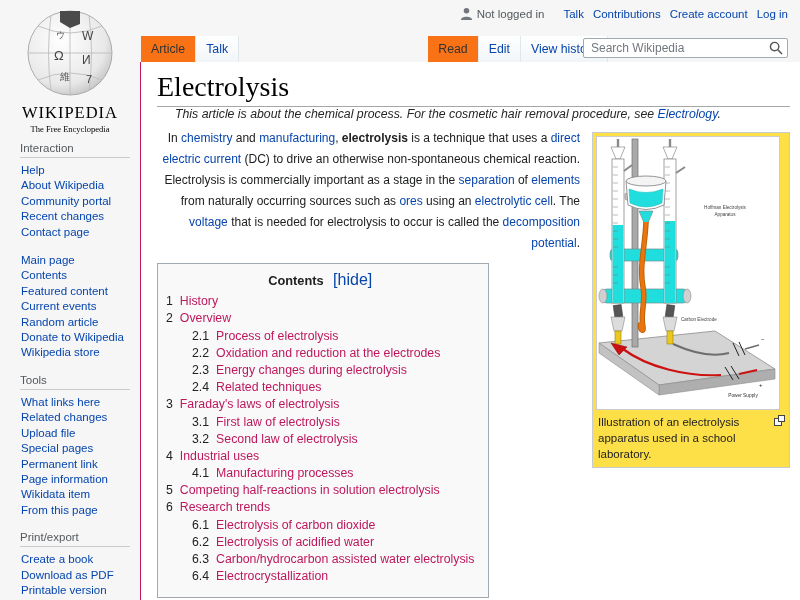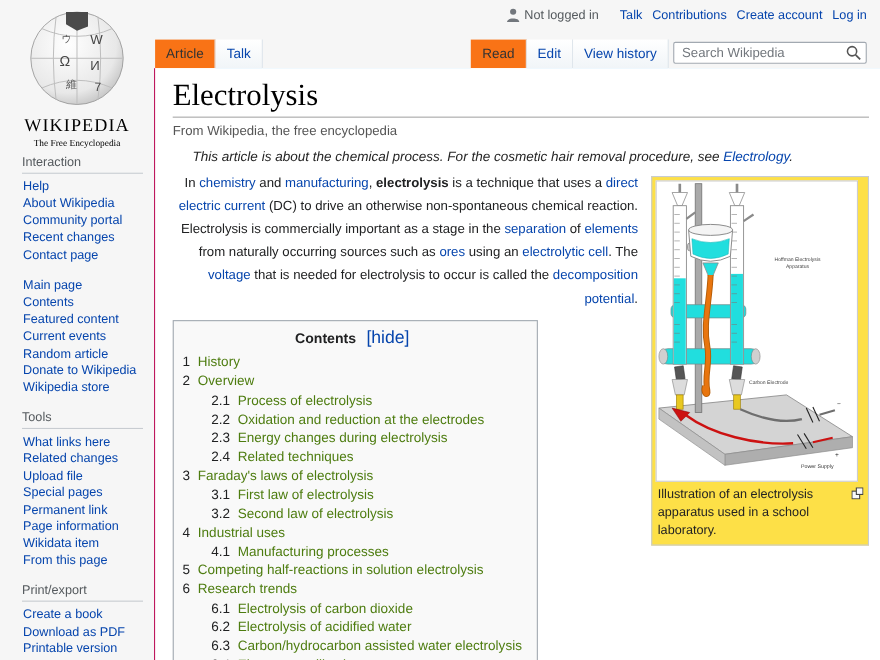--- a/index.html
+++ b/index.html
@@ -27,21 +27,21 @@
   
   #tab-row{position:absolute;left:140px;right:0;top:36px;height:26px;border-bottom:1px solid #a7d7f9;}
   .tabs{position:absolute;bottom:-1px;display:flex;height:27px;}
   #tabs-left{left:1px;}
   #tabs-right{right:192px;}
   .tab{display:flex;align-items:center;padding:0 10px;font-size:12.3px;height:26px;
        background:linear-gradient(to bottom,#ffffff 0%,#f1f5f8 100%);
        border-right:1px solid #dfe6ec;border-bottom:1px solid #a7d7f9;cursor:pointer;white-space:nowrap;}
   .tab-link{color:#0645ad;}
   .tab-active{background:#f97316;color:#333;border-bottom:1px solid #fff;}
-  #search-wrap{position:absolute;right:12px;bottom:4px;width:176px;height:20px;}
+  #search-wrap{position:absolute;right:12px;bottom:4px;width:205px;height:20px;}
   #search-input{width:100%;height:100%;box-sizing:border-box;border:1px solid #a2a9b1;border-radius:2px;
        padding:0 22px 0 7px;font-size:12px;font-family:inherit;color:#202122;background:#fff;outline:none;}
   #search-input::placeholder{color:#72777d;}
   #search-icon{position:absolute;right:5px;top:3px;width:14px;height:14px;cursor:pointer;}
 
   
   #content{position:absolute;left:140px;top:62px;width:660px;height:538px;box-sizing:border-box;
            background:#fff;border-left:1px solid #be185d;padding:9px 10px 0 16px;overflow:hidden;}
   h1#title{font-family:"Liberation Serif","DejaVu Serif",serif;font-weight:normal;font-size:28px;
            margin:0;padding-bottom:3px;border-bottom:1px solid #a7a7a7;line-height:1.15;color:#000;}
@@ -59,21 +59,21 @@
 
   
   #toc{display:inline-block;border:1px solid #a2a9b1;background:#f9f9f9;padding:7px 14px 10px 8px;font-size:12.3px;min-width:250px;}
   #toc-header{text-align:center;margin-bottom:6px;}
   #toc-title{font-weight:bold;color:#202122;font-size:12.8px;}
   #toc-hide{color:#0645ad;cursor:pointer;margin-left:6px;font-size:16px;}
   #toc ul{list-style:none;margin:0;padding:0;}
   #toc li{margin:4.2px 0;line-height:13px;white-space:nowrap;}
   .toc-lvl2{margin-left:26px !important;}
   .toc-num{color:#202122;margin-right:7px;}
-  .toc-text{color:#4d7c0f;cursor:pointer;}
+  .toc-text{color:#be185d;cursor:pointer;}
 </style>
 </head>
 <body>
 
 <div id="page">
 
   <div id="personal-bar">
     <svg id="person-icon" viewBox="0 0 14 14">
       <circle cx="7" cy="4" r="3" fill="#72777d"></circle>
       <path d="M1,14 C1,9.5 13,9.5 13,14 Z" fill="#72777d"></path>
@@ -177,21 +177,20 @@
       <input id="search-input" type="text" placeholder="Search Wikipedia" style="">
       <svg id="search-icon" viewBox="0 0 14 14">
         <circle cx="5.6" cy="5.6" r="4.2" fill="none" stroke="#555" stroke-width="1.4"></circle>
         <line x1="8.8" y1="8.8" x2="13" y2="13" stroke="#555" stroke-width="1.6"></line>
       </svg>
     </div>
   </div>
 
   <div id="content">
     <h1 id="title">Electrolysis</h1>
-    <div id="site-sub">From Wikipedia, the free encyclopedia</div>
 
     <div id="hatnote"><span class="seg seg-plain">This article is about the chemical process. For the cosmetic hair removal procedure, see </span><span class="seg seg-link">Electrology</span><span class="seg seg-plain">.</span></div>
 
     
     <figure id="figure" style="margin-top:4px;">
       <div class="img-wrap">
         <svg width="182" height="272" viewBox="0 0 182 272" font-family="Liberation Sans, sans-serif">
 
           <polygon points="2,206 118,194 178,232 62,248" fill="#d4d4d4" stroke="#8d8d8d" stroke-width="0.8"></polygon>
           <polygon points="62,248 178,232 178,242 62,258" fill="#aeaeae" stroke="#8d8d8d" stroke-width="0.6"></polygon>

